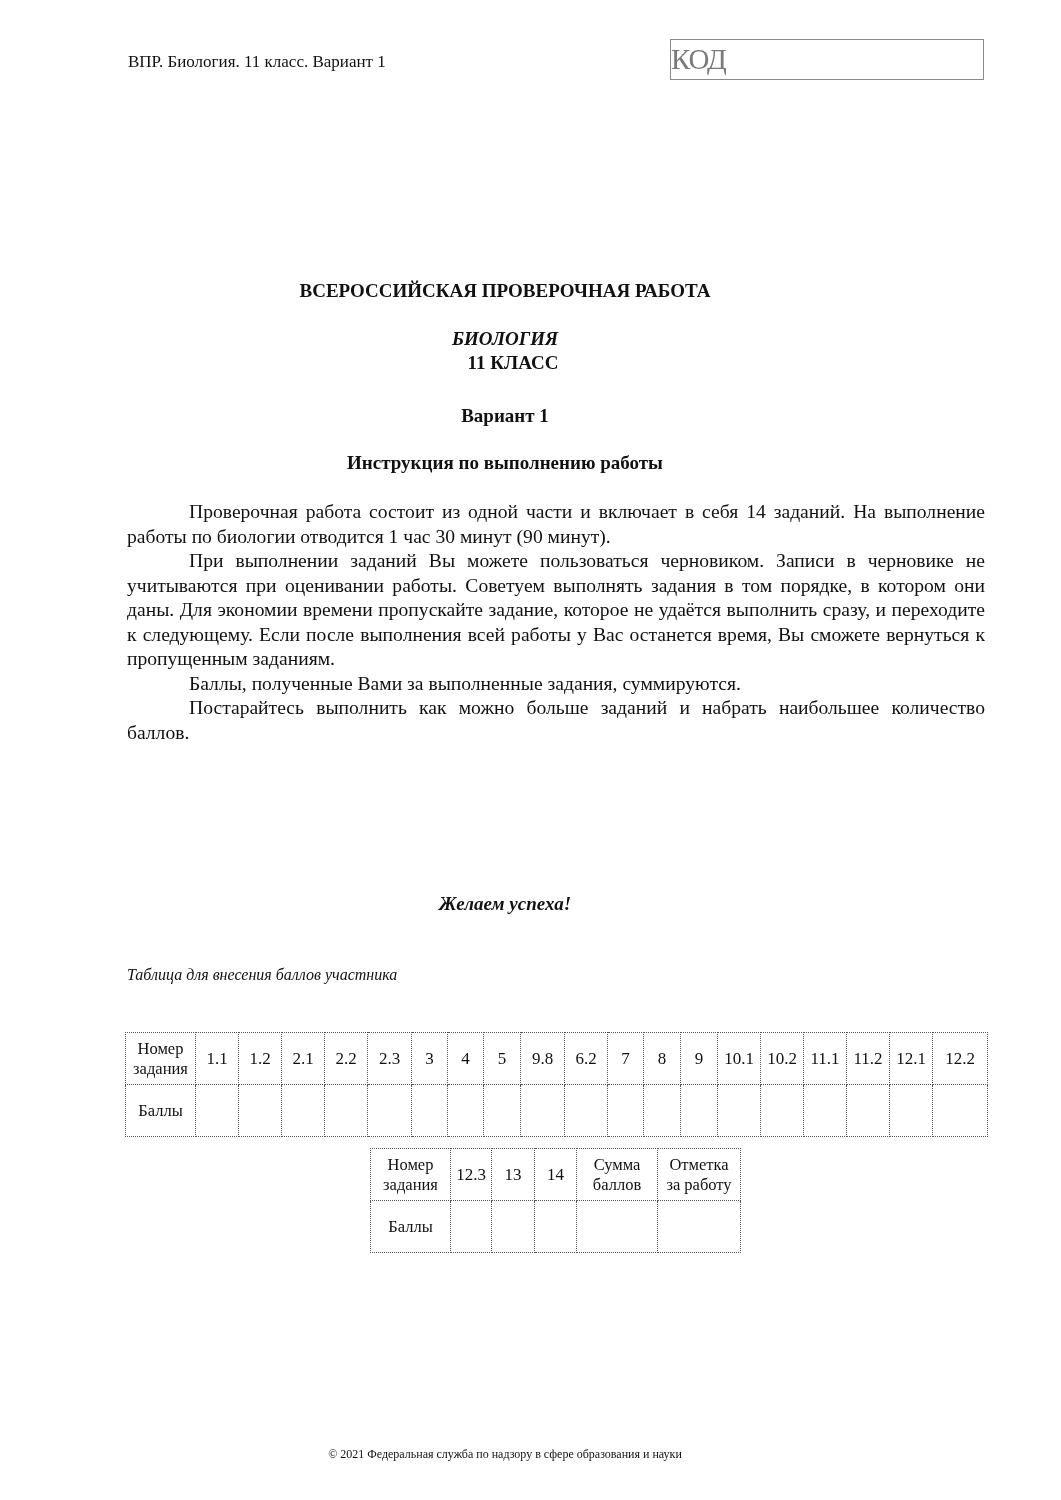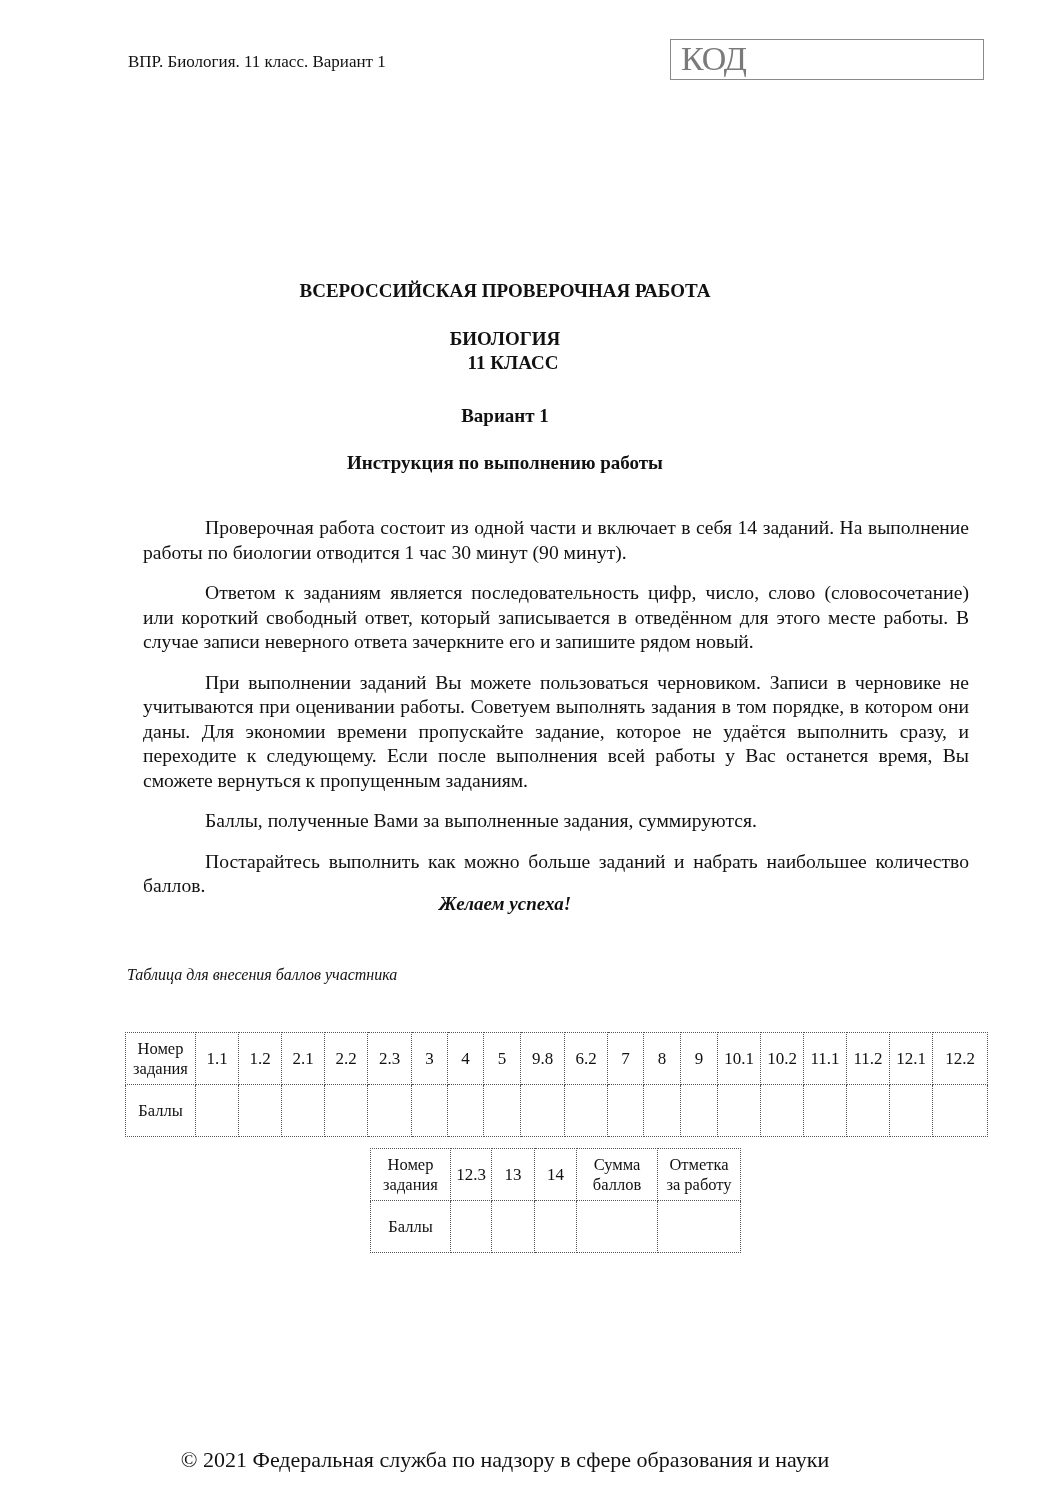--- a/index.html
+++ b/index.html
@@ -5,71 +5,70 @@
   html, body { margin: 0; padding: 0; background: #ffffff; }
   body {
     width: 1061px; height: 1500px; position: relative; overflow: hidden;
     font-family: "Liberation Serif", serif; color: #111;
   }
   .abs { position: absolute; }
   #header-title { left: 128px; top: 52px; font-size: 17px; }
   #code-box {
     left: 670px; top: 39px; width: 314px; height: 41px;
     border: 1.5px solid #8a8a8a; box-sizing: border-box;
-    font-size: 34px; color: #7a7a7a; line-height: 38px; padding-left: 10px;
+    font-size: 29px; color: #7a7a7a; line-height: 38px; padding-left: 0;
     letter-spacing: -1px;
   }
   .center { left: 0; width: 1010px; text-align: center; font-weight: bold; }
   #main-title { top: 280px; font-size: 19px; }
-  #subject { top: 328px; font-size: 19px; }
+  #subject { top: 328px; font-size: 19px; font-style: italic; }
   #grade { top: 352px; font-size: 19px; padding-left: 8px; }
   #variant { top: 405px; font-size: 19px; font-family: Liberation Serif, serif; }
   #instr-title { top: 452px; font-size: 19px; }
 
   #instructions {
     left: 127px; top: 500px; width: 858px;
     font-size: 19.6px; line-height: 24.5px; text-align: justify;
   }
-  #instructions p { margin: 16px; text-indent: 62px; }
+  #instructions p { margin: 0; text-indent: 62px; }
 
   #wish { top: 893px; font-size: 19px; font-style: italic; }
   #table-caption { left: 127px; top: 966px; font-size: 16px; font-style: italic; }
 
   table.scores {
     position: absolute; border-collapse: collapse; table-layout: fixed;
     font-size: 17px;
     margin-top: 36px;
   }
   table.scores td {
     border: 1.5px dotted #555; text-align: center; vertical-align: middle;
     padding: 0; line-height: 20px;
   }
   #table1 { left: 125px; top: 996px; width: 861px; }
   #table1 tr { height: 52px; }
   #table2 { left: 370px; top: 1112px; width: 370px; }
   #table2 tr { height: 52px; }
   .lbl { font-size: 16.5px; }
 
-  #footer { top: 1447px; font-weight: normal; font-size: 22px; }
+  #footer { top: 1447px; font-weight: normal; font-size: 12px; }
 </style>
 </head>
 <body>
 
 <div id="header-title" class="abs">ВПР. Биология. 11 класс. Вариант 1</div>
 <div id="code-box" class="abs">КОД</div>
 
 <div id="main-title" class="abs center">ВСЕРОССИЙСКАЯ ПРОВЕРОЧНАЯ РАБОТА</div>
 <div id="subject" class="abs center">БИОЛОГИЯ</div>
 <div id="grade" class="abs center">11 КЛАСС</div>
 <div id="variant" class="abs center">Вариант 1</div>
 <div id="instr-title" class="abs center">Инструкция по выполнению работы</div>
 
 <div id="instructions" class="abs">
   <p>Проверочная работа состоит из одной части и включает в себя 14 заданий. На выполнение работы по биологии отводится 1 час 30 минут (90 минут).</p>
-  <p>Ответом к заданиям является последовательность цифр, число, слово (словосочетание) или короткий свободный ответ, который записывается в отведённом для этого месте работы. В случае записи неверного ответа зачеркните его и запишите рядом новый.</p>
   <p>При выполнении заданий Вы можете пользоваться черновиком. Записи в черновике не учитываются при оценивании работы. Советуем выполнять задания в том порядке, в котором они даны. Для экономии времени пропускайте задание, которое не удаётся выполнить сразу, и переходите к следующему. Если после выполнения всей работы у Вас останется время, Вы сможете вернуться к пропущенным заданиям.</p>
   <p>Баллы, полученные Вами за выполненные задания, суммируются.</p>
   <p>Постарайтесь выполнить как можно больше заданий и набрать наибольшее количество баллов.</p>
 </div>
 
 <div id="wish" class="abs center">Желаем успеха!</div>
 
 <div id="table-caption" class="abs">Таблица для внесения баллов участника</div>
 
 <table id="table1" class="scores">

